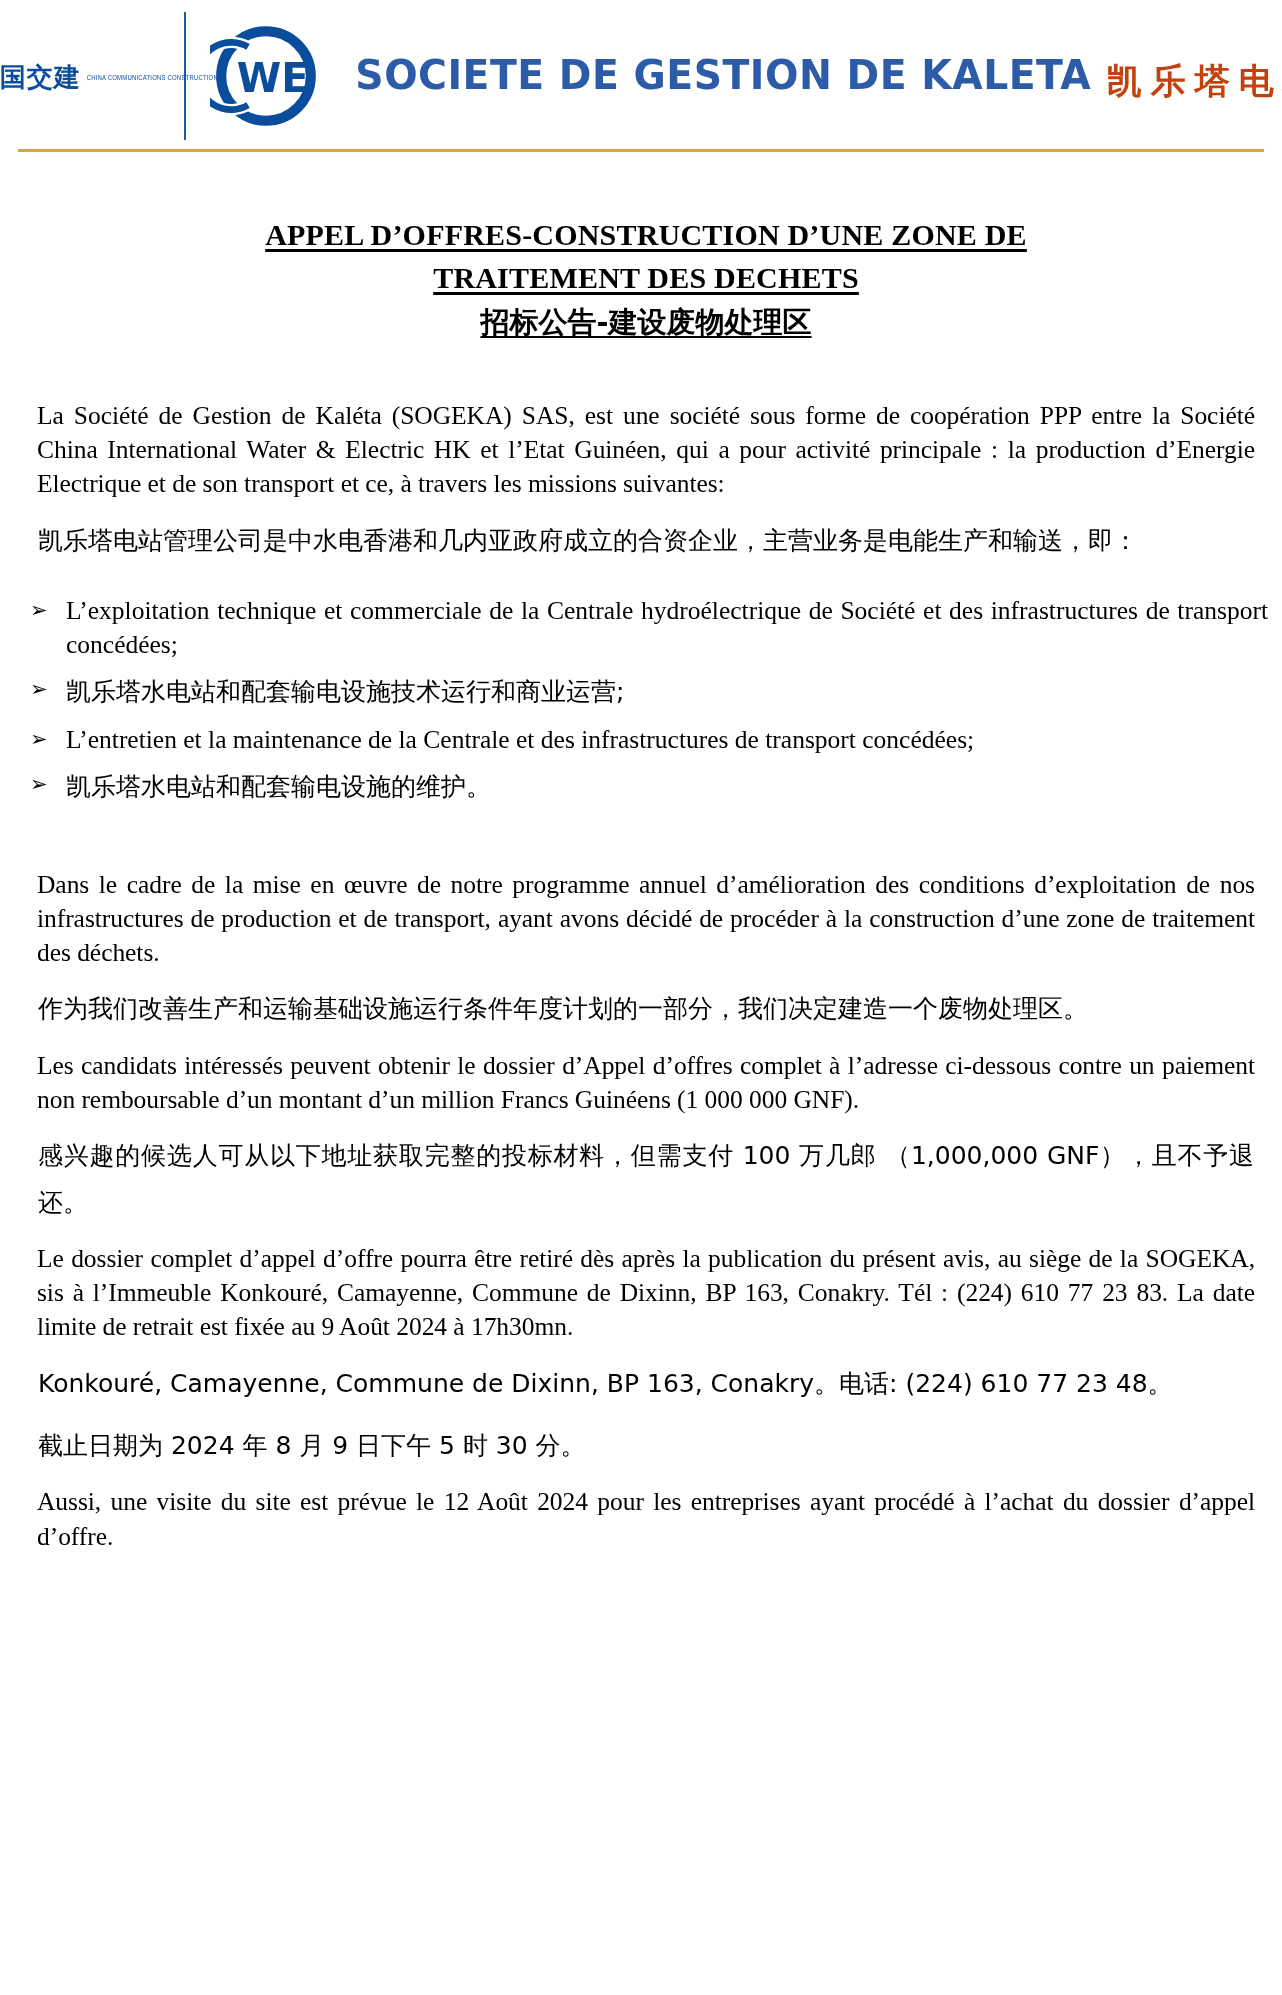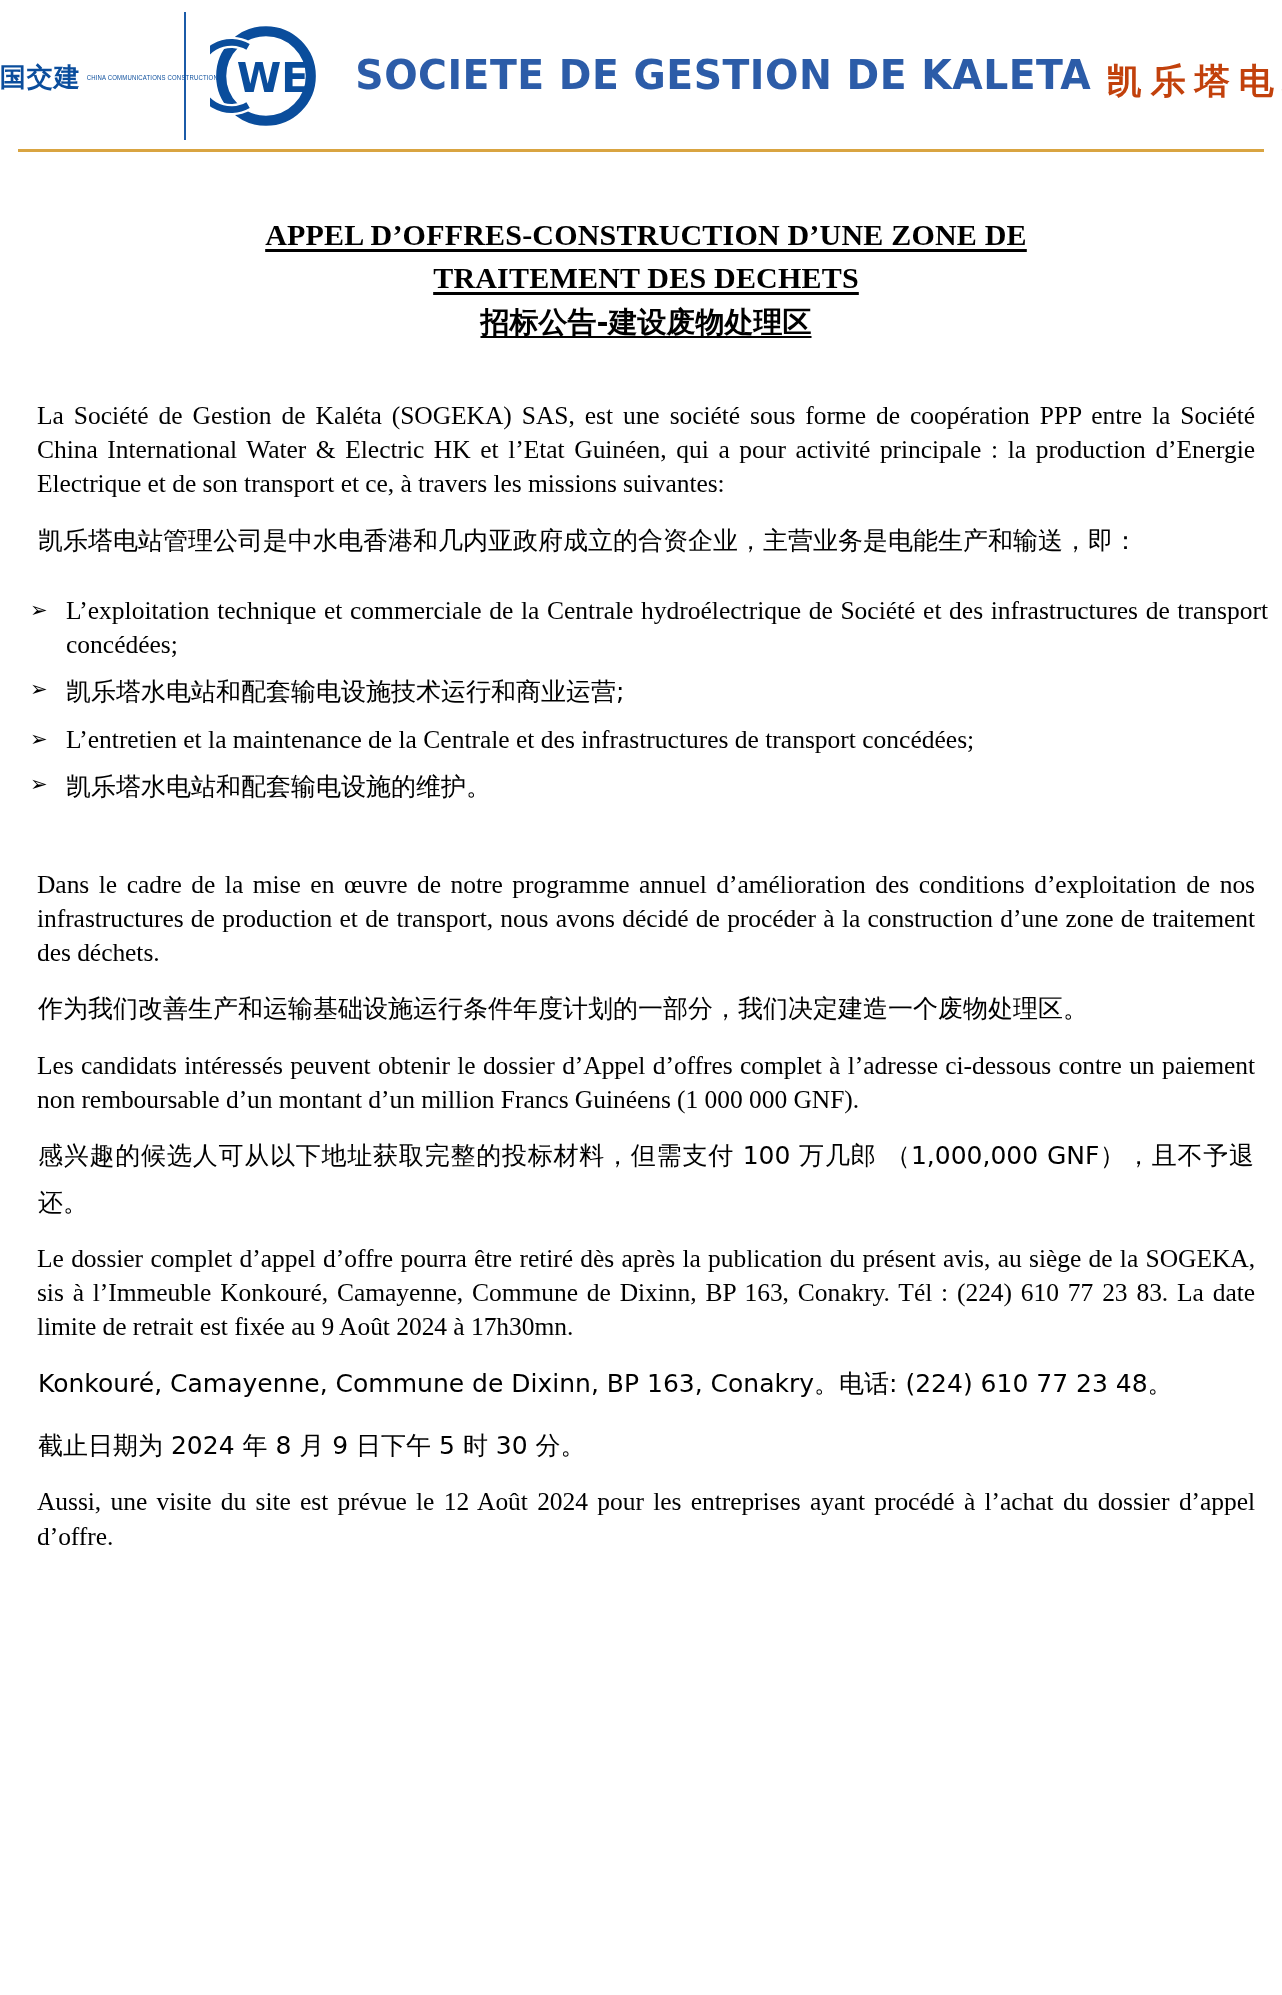--- a/index.html
+++ b/index.html
@@ -308,21 +308,21 @@
         <span class="bullet-text-fr">L’entretien et la maintenance de la Centrale et des infrastructures de transport concédées;</span>
       </li>
       <li class="cn-item">
         <span class="bullet-glyph">➢</span>
         <span class="bullet-text-cn">凯乐塔水电站和配套输电设施的维护。</span>
       </li>
     </ul>
 
     <div class="gap-lg"></div>
 
-    <p class="fr">Dans le cadre de la mise en œuvre de notre programme annuel d’amélioration des conditions d’exploitation de nos infrastructures de production et de transport, nous avons décidé de procéder à la construction d’une zone de traitement des déchets.</p>
+    <p class="fr">Dans le cadre de la mise en œuvre de notre programme annuel d’amélioration des conditions d’exploitation de nos infrastructures de production et de transport, ayant avons décidé de procéder à la construction d’une zone de traitement des déchets.</p>
     <p class="cn cn-loose">作为我们改善生产和运输基础设施运行条件年度计划的一部分，我们决定建造一个废物处理区。</p>
 
     <p class="fr">Les candidats intéressés peuvent obtenir le dossier d’Appel d’offres complet à l’adresse ci-dessous contre un paiement non remboursable d’un montant d’un million Francs Guinéens (1 000 000 GNF).</p>
     <p class="cn cn-loose">感兴趣的候选人可从以下地址获取完整的投标材料，但需支付 100 万几郎 （1,000,000 GNF），且不予退还。</p>
 
     <p class="fr">Le dossier complet d’appel d’offre pourra être retiré dès après la publication du présent avis, au siège de la SOGEKA, sis à l’Immeuble Konkouré, Camayenne, Commune de Dixinn, BP 163, Conakry. Tél : (224) 610 77 23 83. La date limite de retrait est fixée au 9 Août 2024 à 17h30mn.</p>
 
     <p class="cn cn-loose">Konkouré, Camayenne, Commune de Dixinn, BP 163, Conakry。电话: (224) 610 77 23 48。</p>
     <p class="cn cn-loose">截止日期为 2024 年 8 月 9 日下午 5 时 30 分。</p>
 

